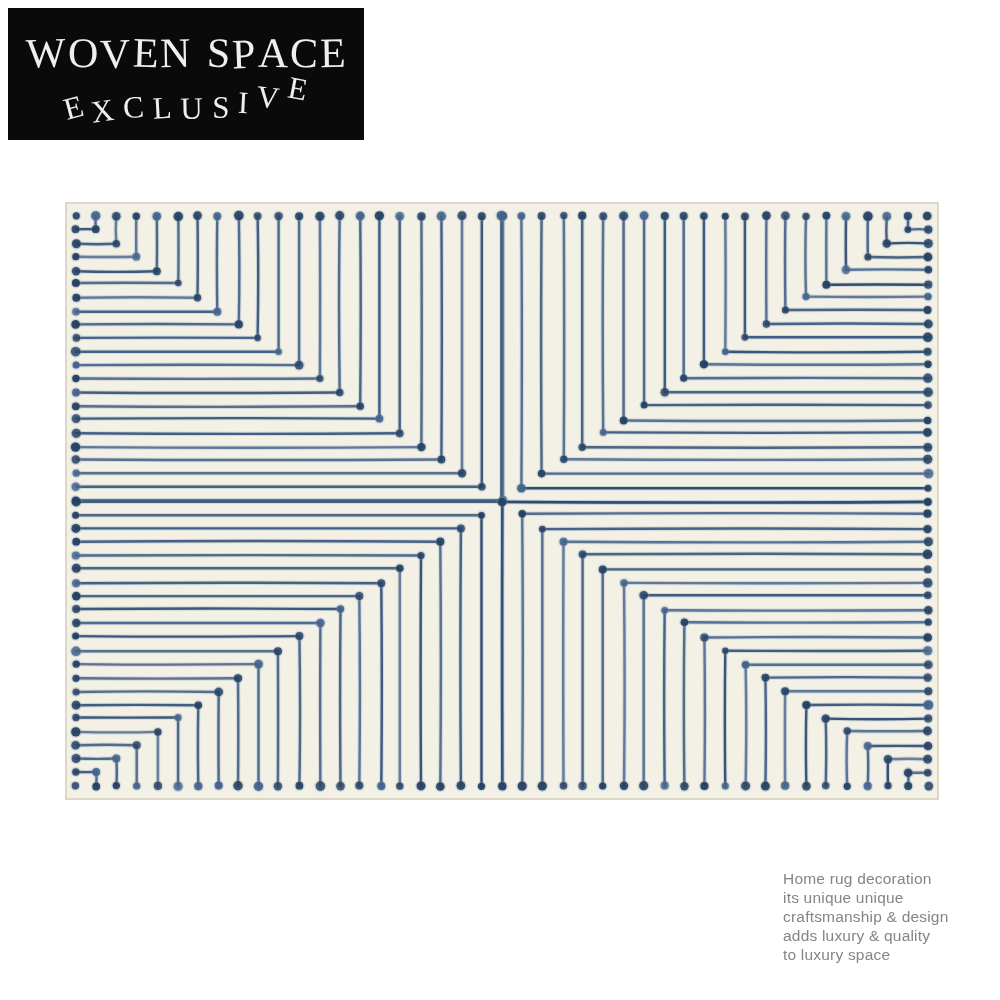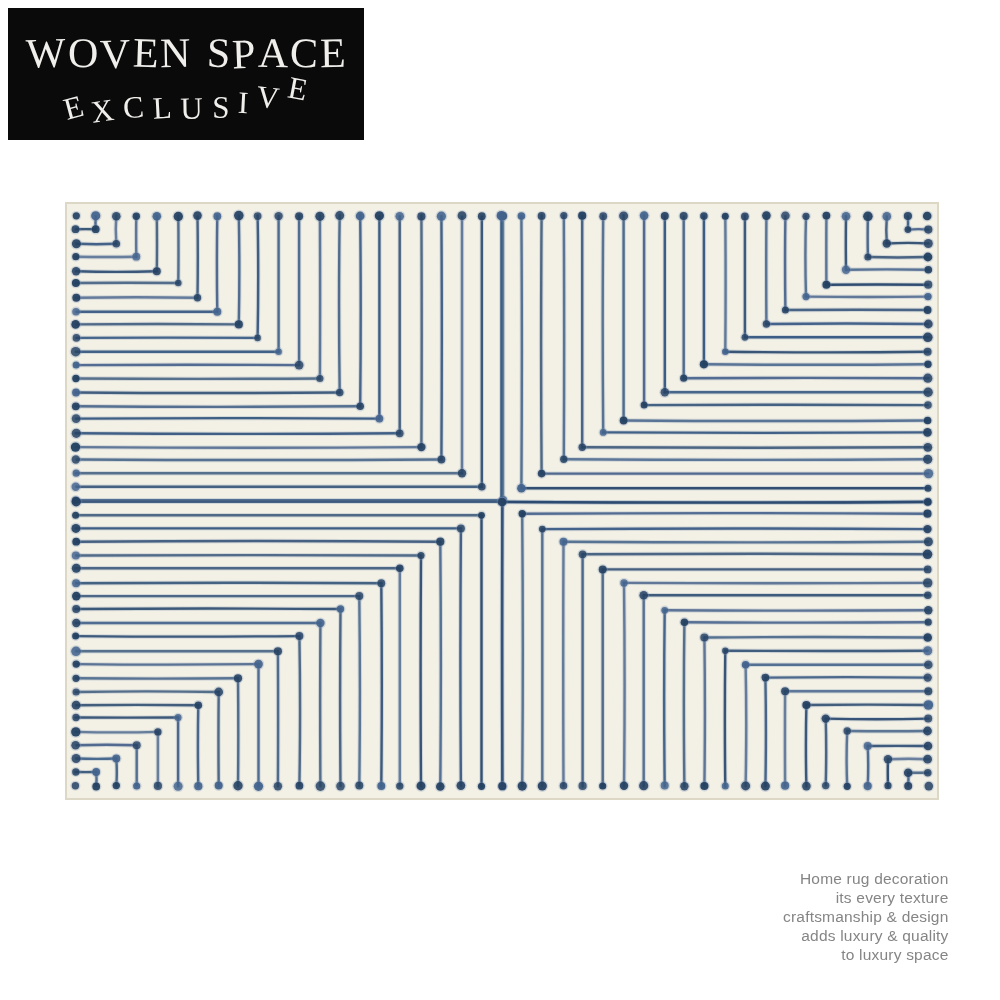--- a/index.html
+++ b/index.html
@@ -25,21 +25,21 @@
     margin-top: 14px; transform: rotate(-3deg);
   }
   .brand-tagline .ltr { display: inline-block; margin: 0 4.5px; }
   .rug {
     position: absolute; left: 65px; top: 202px; width: 874px; height: 598px;
     border: 2px solid;
   }
   .rug svg { display: block; width: 870px; height: 594px; }
   .caption {
     position: absolute; left: 783px; top: 869px;
-    font-size: 15.5px; line-height: 19px; letter-spacing: 0.2px; white-space: nowrap; text-align: right;
+    font-size: 15.5px; line-height: 19px; letter-spacing: 0.2px; white-space: nowrap;
   }
 </style>
 </head>
 <body style="background: rgb(255, 255, 255);">
 
 <div class="page">
 
   <div class="banner" style="background: rgb(10, 10, 10); color: rgb(240, 239, 236);">
     <div class="brand-name"><span class="ltr" style="transform: translateY(0px) rotate(-2deg);">W</span><span class="ltr" style="transform: translateY(0px) rotate(1deg);">O</span><span class="ltr" style="transform: translateY(1px) rotate(-2deg);">V</span><span class="ltr" style="transform: translateY(0px) rotate(2deg);">E</span><span class="ltr" style="transform: translateY(0px) rotate(-1deg);">N</span><span class="sp">&nbsp;</span><span class="ltr" style="transform: translateY(0px) rotate(2deg);">S</span><span class="ltr" style="transform: translateY(1px) rotate(-2deg);">P</span><span class="ltr" style="transform: translateY(0px) rotate(1deg);">A</span><span class="ltr" style="transform: translateY(0px) rotate(2deg);">C</span><span class="ltr" style="transform: translateY(0px) rotate(-1deg);">E</span></div>
     <div class="brand-tagline"><span class="ltr" style="transform: translateY(-2px) rotate(-12deg);">E</span><span class="ltr" style="transform: translateY(3px) rotate(-5deg);">X</span><span class="ltr" style="transform: translateY(1px) rotate(-2deg);">C</span><span class="ltr" style="transform: translateY(3px) rotate(0deg);">L</span><span class="ltr" style="transform: translateY(5px) rotate(2deg);">U</span><span class="ltr" style="transform: translateY(6px) rotate(3deg);">S</span><span class="ltr" style="transform: translateY(2px) rotate(6deg);">I</span><span class="ltr" style="transform: translateY(-2px) rotate(9deg);">V</span><span class="ltr" style="transform: translateY(-9px) rotate(14deg);">E</span></div>
@@ -893,19 +893,19 @@
         <circle cx="435.2" cy="582.0" r="4.0" fill="#223f60" opacity="0.84"></circle>
         <circle cx="860.8" cy="298.0" r="5.1" fill="#7d96b5" opacity="0.3"></circle>
         <circle cx="860.8" cy="298.0" r="3.8" fill="#223f60" opacity="0.93"></circle>
         <circle cx="435.2" cy="298.0" r="5.6" fill="#7d96b5" opacity="0.3"></circle>
         <circle cx="435.2" cy="298.0" r="4.3" fill="#223f60" opacity="0.86"></circle>
       </svg>
   </div>
 
   <div class="caption" style="color: rgb(133, 133, 133);">
     <div>Home rug decoration</div>
-    <div>its every texture</div>
+    <div>its unique unique</div>
     <div>craftsmanship &amp; design</div>
     <div>adds luxury &amp; quality</div>
     <div>to luxury space</div>
   </div>
 
 </div>
 
 </body></html>

